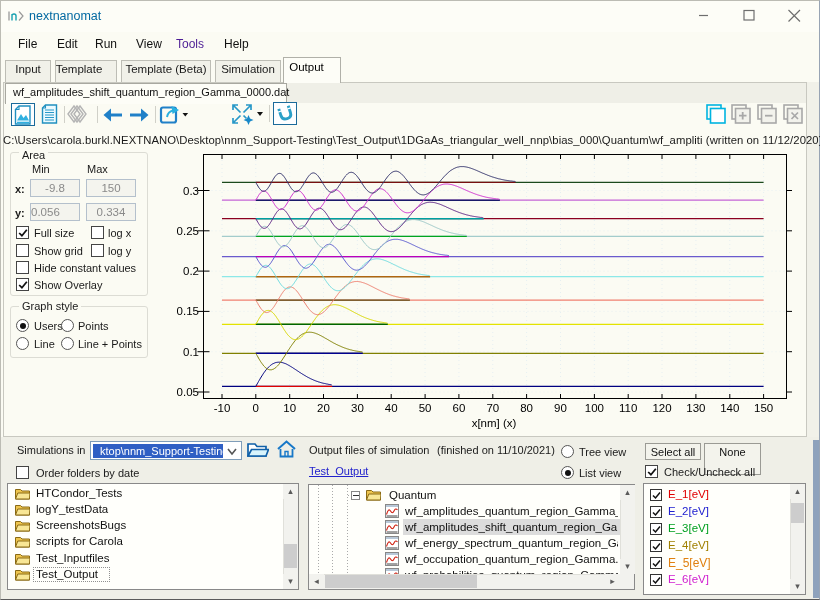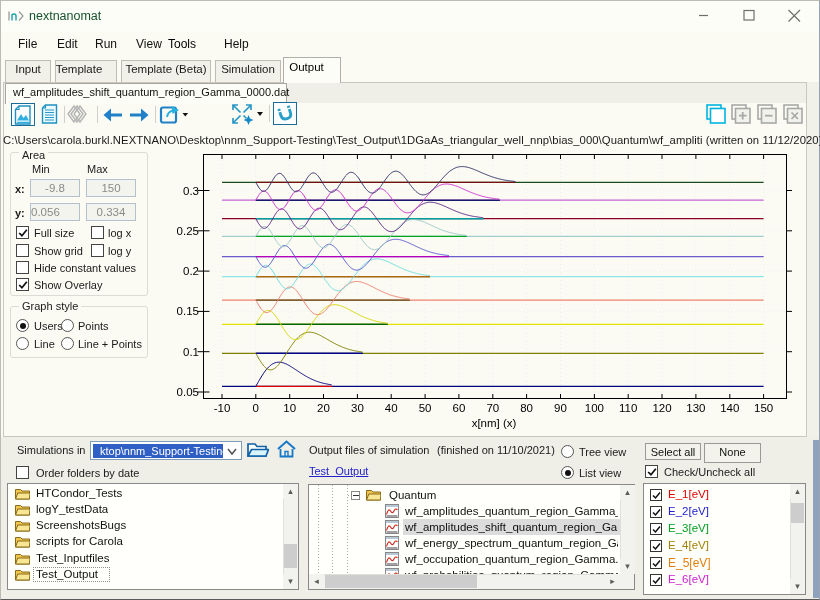--- a/index.html
+++ b/index.html
@@ -16,31 +16,31 @@
 .btn{position:absolute;background:#f3f3ec;border:1px solid #9a9a94;font-size:11px;color:#111;text-align:center}
 </style></head><body>
 <div class="win"></div>
 
 <div class="abs" style="left:1px;top:1px;width:818px;height:31px;background:#fdfdf7"></div>
 <svg class="abs" style="left:8px;top:11px" width="16" height="10" viewBox="0 0 16 10">
  <path d="M1 0.5 L1 9.5" stroke="#9a9a9a" stroke-width="1.3" fill="none"></path>
  <path d="M4 9.5 L4 3 M4 4.8 Q4 3 6 3 Q8 3 8 4.8 L8 9.5" stroke="#18a0b0" stroke-width="1.4" fill="none"></path>
  <path d="M11 0.5 L15 5 L11 9.5" stroke="#9a9a9a" stroke-width="1.2" fill="none"></path>
 </svg>
-<div class="abs" style="left:29px;top:9px;font-size:12.5px;color:#14532d">nextnanomat</div>
+<div class="abs" style="left:29px;top:9px;font-size:12.5px;color:#0369a1">nextnanomat</div>
 <svg class="abs" style="left:680px;top:8px" width="130" height="16" viewBox="0 0 130 16" stroke="#6e6e6e" fill="none" stroke-width="1.2">
  <path d="M19 7.5 L28 7.5"></path>
  <rect x="64" y="2.5" width="10" height="9.5"></rect>
  <path d="M108.5 2 L120 13.5 M120 2 L108.5 13.5"></path>
 </svg>
 <div class="abs" style="left:18px;top:37px;font-size:12px;color:#111">File</div>
 <div class="abs" style="left:57px;top:37px;font-size:12px;color:#111">Edit</div>
 <div class="abs" style="left:95px;top:37px;font-size:12px;color:#111">Run</div>
 <div class="abs" style="left:136px;top:37px;font-size:12px;color:#111">View</div>
-<div class="abs" style="left:168px;top:37px;font-size:12px;color:#000000">Tools</div>
+<div class="abs" style="left:176px;top:37px;font-size:12px;color:#4c1d95">Tools</div>
 <div class="abs" style="left:224px;top:37px;font-size:12px;color:#111">Help</div>
 <div class="abs" style="left:5px;top:60px;width:46px;height:22px;background:#f1f1e9;border:1px solid #bdbdb5;border-bottom:none"></div>
 <div class="abs" style="left:5px;top:63px;width:46px;text-align:center;font-size:11.5px;color:#1a1a1a">Input</div>
 <div class="abs" style="left:55px;top:60px;width:62px;height:22px;background:#f1f1e9;border:1px solid #bdbdb5;border-bottom:none"></div>
 <div class="abs" style="left:55px;top:63px;width:48px;text-align:center;font-size:11.5px;color:#1a1a1a">Template</div>
 <div class="abs" style="left:121px;top:60px;width:90px;height:22px;background:#f1f1e9;border:1px solid #bdbdb5;border-bottom:none"></div>
 <div class="abs" style="left:121px;top:63px;width:90px;text-align:center;font-size:11.5px;color:#1a1a1a">Template (Beta)</div>
 <div class="abs" style="left:215px;top:60px;width:66px;height:22px;background:#f1f1e9;border:1px solid #bdbdb5;border-bottom:none"></div>
 <div class="abs" style="left:215px;top:63px;width:66px;text-align:center;font-size:11.5px;color:#1a1a1a">Simulation</div>
 <div class="abs" style="left:3px;top:82px;width:804px;height:355px;border:1px solid #c8c8c0;background:#fbfbf3"></div>
@@ -301,21 +301,21 @@
 <svg class="abs" style="left:276px;top:440px" width="21" height="18" viewBox="0 0 21 18" fill="none">
  <path d="M2 9 L10.5 1.5 L19 9" stroke="#1878c8" stroke-width="2"></path>
  <path d="M4.5 9 L4.5 16.5 L16.5 16.5 L16.5 9" stroke="#1878c8" stroke-width="1.8"></path>
  <path d="M9 16.5 L9 11.5 L12 11.5 L12 16.5" stroke="#1878c8" stroke-width="1.4"></path>
 </svg>
 <div class="abs t11" style="left:309px;top:444px">Output files of simulation</div>
 <div class="abs t11" style="left:437px;top:444px">(finished on 11/10/2021)</div>
 <div class="rb" style="left:561px;top:445px"></div>
 <div class="abs t11" style="left:579px;top:446px">Tree view</div>
 <div class="btn" style="left:645px;top:443px;width:56px;height:17px;line-height:16px">Select all</div>
-<div class="btn" style="left:704px;top:443px;width:57px;height:20px;line-height:16px">None</div>
+<div class="btn" style="left:704px;top:443px;width:57px;height:32px;line-height:16px">None</div>
 <div class="cb" style="left:16px;top:466px;width:13px;height:13px"></div>
 <div class="abs t11" style="left:36px;top:467px">Order folders by date</div>
 <div class="abs" style="left:309px;top:465px;font-size:11px;color:#2222cc;text-decoration:underline">Test_Output</div>
 <div class="rb sel" style="left:561px;top:466px"></div>
 <div class="abs t11" style="left:579px;top:467px">List view</div>
 <div class="cb" style="left:645px;top:465px;width:13px;height:13px"></div>
 <svg class="abs" style="left:646px;top:466px" width="12" height="12" viewBox="0 0 11 11">
     <path d="M2 5.5 L4.5 8 L9 2.5" stroke="#111" stroke-width="1.6" fill="none"></path>
   </svg>
 <div class="abs t11" style="left:664px;top:466px">Check/Uncheck all</div>

